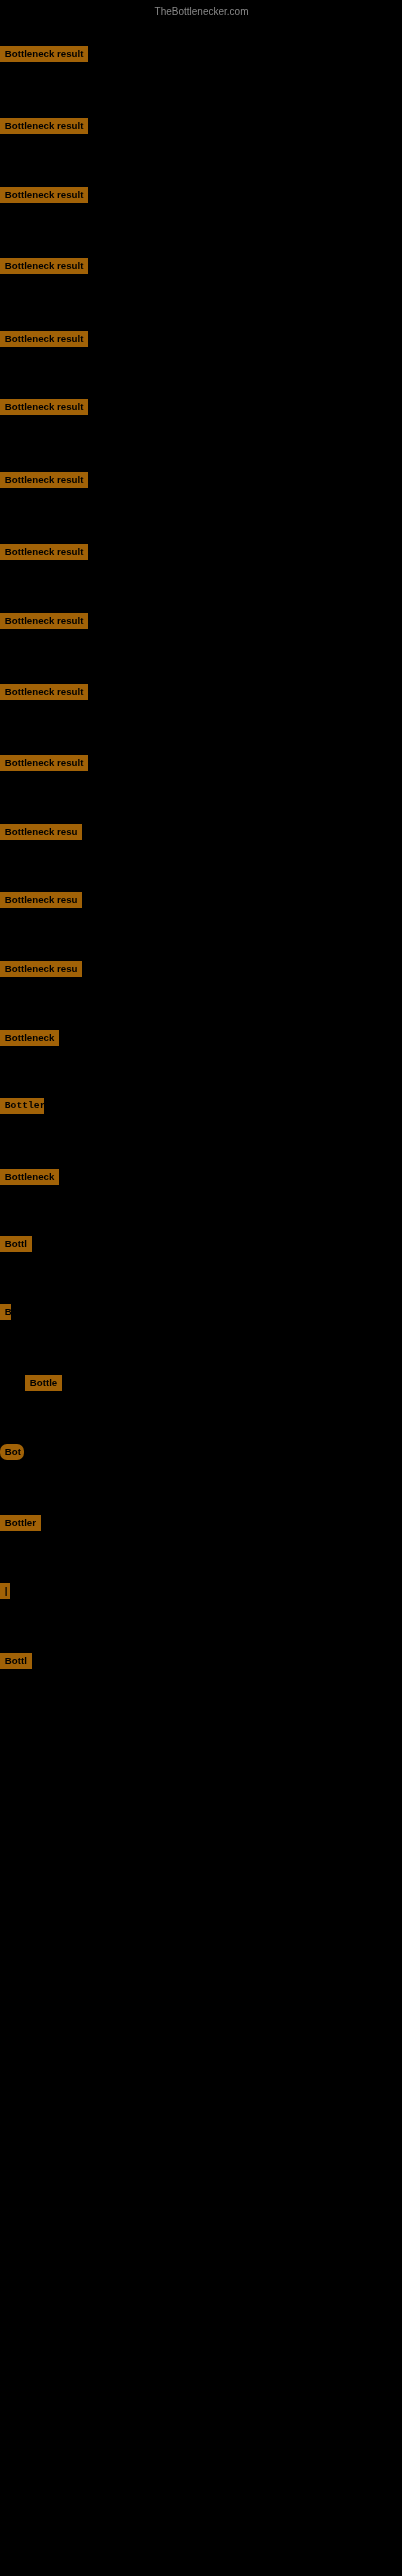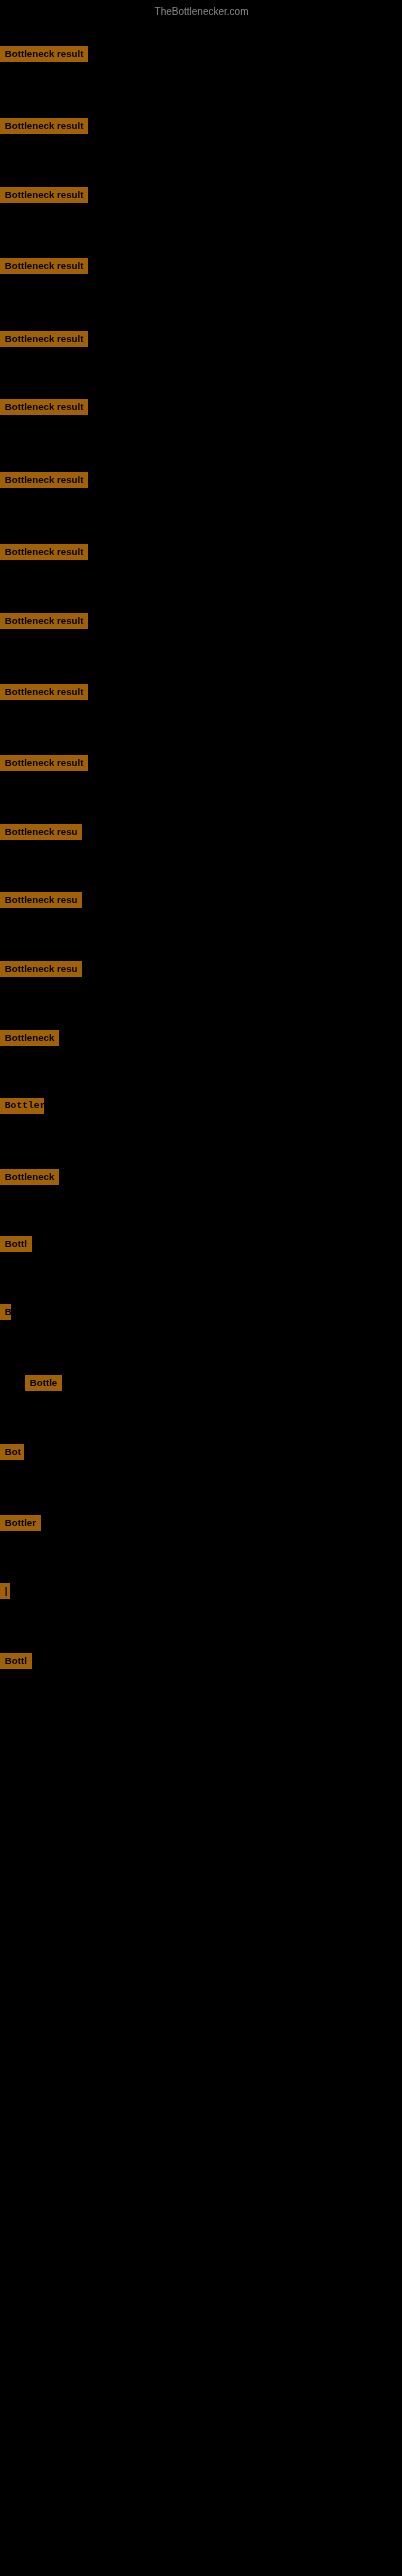--- a/index.html
+++ b/index.html
@@ -54,18 +54,18 @@
     <div class="bottleneck-label" style="top: 755px; max-width: 119px;">Bottleneck result</div>
     <div class="bottleneck-label" style="top: 824px; max-width: 103px;">Bottleneck resu</div>
     <div class="bottleneck-label" style="top: 892px; max-width: 99px;">Bottleneck resu</div>
     <div class="bottleneck-label" style="top: 961px; max-width: 95px;">Bottleneck resu</div>
     <div class="bottleneck-label" style="top: 1030px; max-width: 71px;">Bottleneck</div>
     <div class="bottleneck-label" style="top: 1098px; max-width: 44px; font-family: Liberation Mono, monospace;">Bottler</div>
     <div class="bottleneck-label" style="top: 1169px; max-width: 64px;">Bottleneck</div>
     <div class="bottleneck-label" style="top: 1236px; max-width: 34px;">Bottl</div>
     <div class="bottleneck-label" style="top: 1304px; max-width: 11.3px;">B</div>
     <div class="bottleneck-label" style="top: 1375px; max-width: 39px; margin-left: 25px;">Bottle</div>
-    <div class="bottleneck-label" style="top: 1444px; max-width: 24px;">Bot</div>
+    <div class="bottleneck-label" style="top: 1444px; max-width: 24px; border-radius: 7px;">Bot</div>
     <div class="bottleneck-label" style="top: 1515px; max-width: 50px;">Bottler</div>
     <div class="bottleneck-label" style="top: 1583px; max-width: 6.4px;">|</div>
     <div class="bottleneck-label" style="top: 1653px; max-width: 34px;">Bottl</div>
   </div>
 
 
 </body></html>

